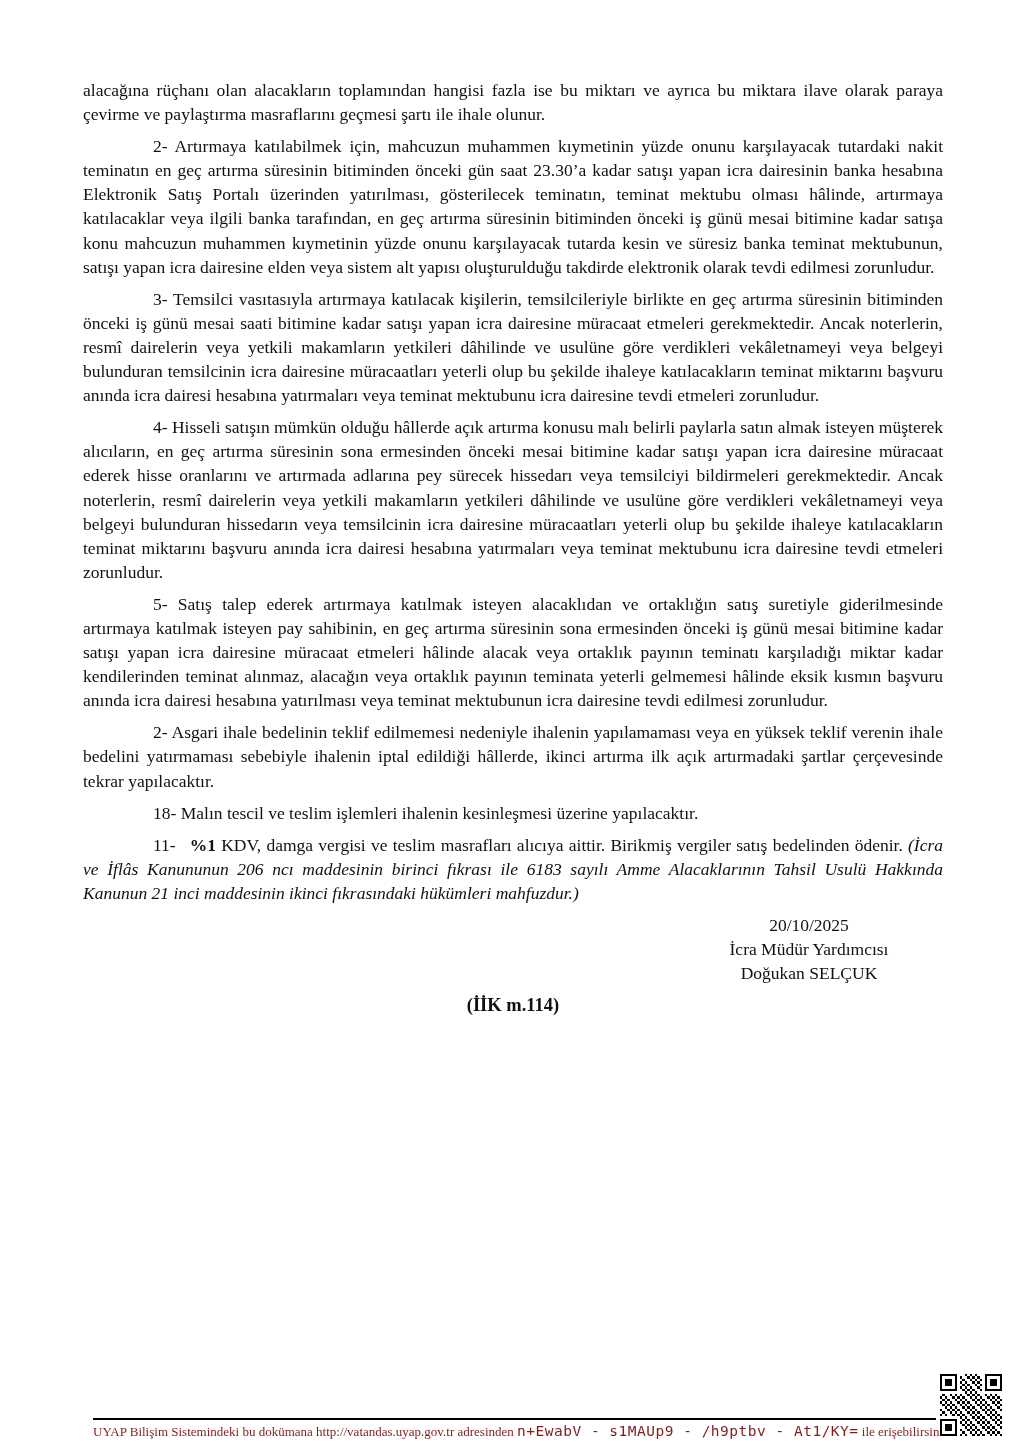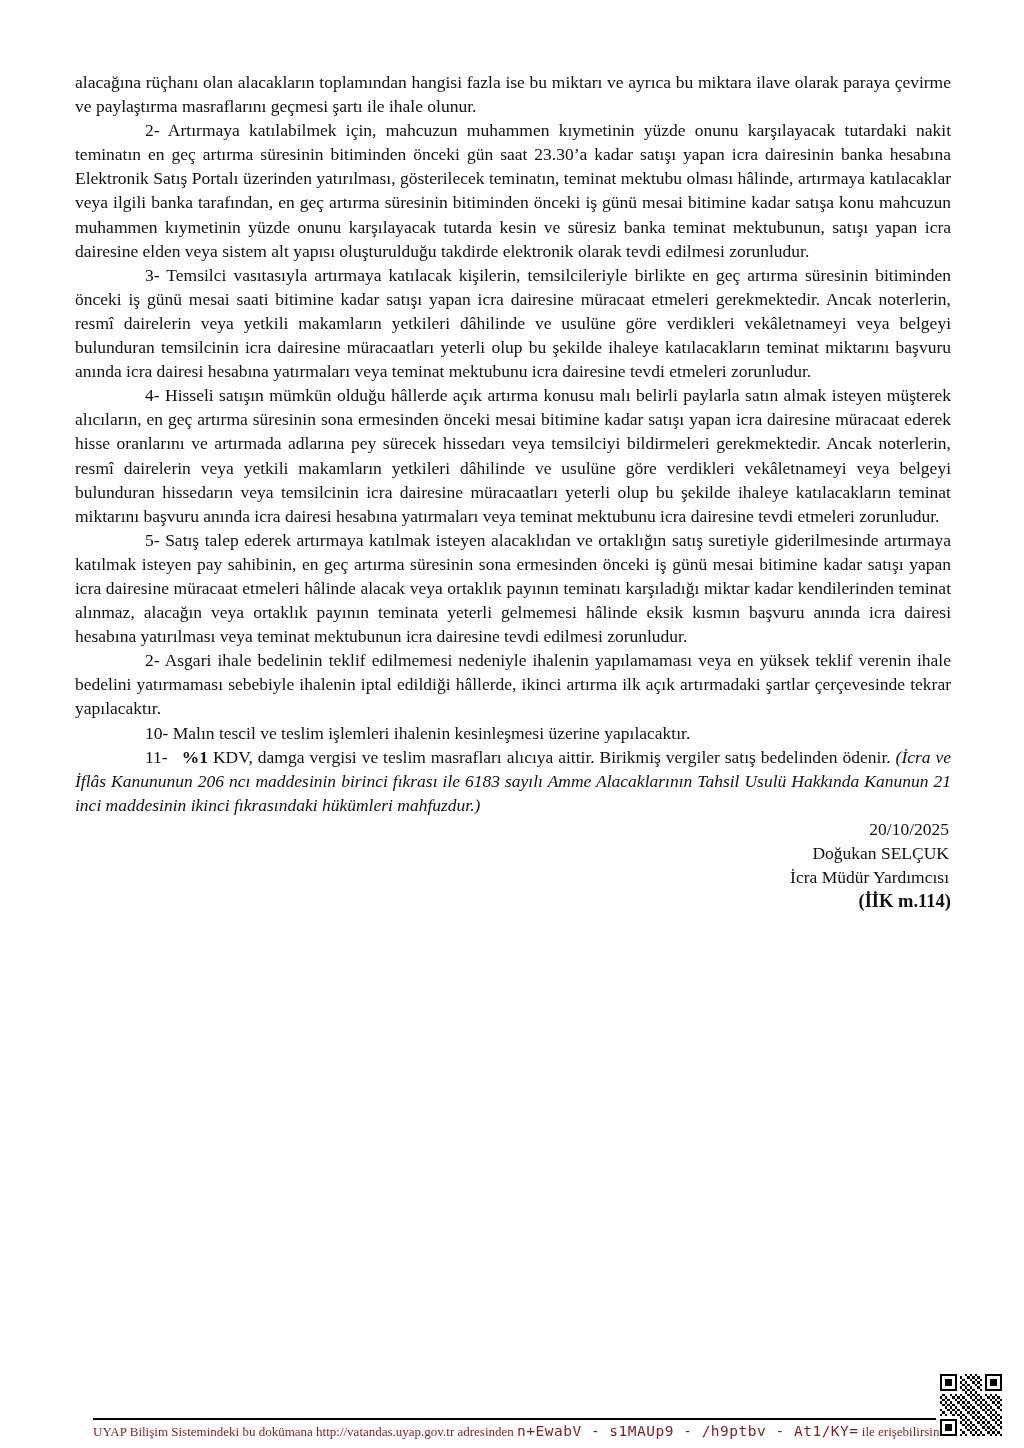--- a/index.html
+++ b/index.html
@@ -12,35 +12,35 @@
     overflow:hidden;
   }
   .page-content{
     position:absolute;
     top:70px;left:75px;
     width:876px;
     font-size:17.5px;
     line-height:24.1px;
     text-align:justify;
   }
-  p.para{margin:0;padding:0;}
+  p.para{margin:8px;padding:0;}
   p.indent{text-indent:70px;}
   .kdv-bold{font-weight:bold;margin-left:14px;}
   .italic-note{font-style:italic;}
   .signature-block{
     margin-left:594px;
     width:280px;
-    text-align:right;
+    text-align:center;
   }
   .signature-block div{line-height:24.1px;}
   .law-reference{
     margin-top:78px;
     font-weight:bold;
     font-size:18.5px;
-    text-align:right;
+    text-align:center;
     text-indent:0;
   }
   .doc-footer{
     position:absolute;
     left:0;top:1418px;
     width:1024px;
   }
   .footer-rule{
     position:absolute;
     left:93px;top:0;
@@ -70,32 +70,32 @@
 </head>
 <body>
 
 <div class="page-content">
   <p class="para">alacağına rüçhanı olan alacakların toplamından hangisi fazla ise bu miktarı ve ayrıca bu miktara ilave olarak paraya çevirme ve paylaştırma masraflarını geçmesi şartı ile ihale olunur.</p>
   <p class="para indent">2- Artırmaya katılabilmek için, mahcuzun muhammen kıymetinin yüzde onunu karşılayacak tutardaki nakit teminatın en geç artırma süresinin bitiminden önceki gün saat 23.30’a kadar satışı yapan icra dairesinin banka hesabına Elektronik Satış Portalı üzerinden yatırılması, gösterilecek teminatın, teminat mektubu olması hâlinde, artırmaya katılacaklar veya ilgili banka tarafından, en geç artırma süresinin bitiminden önceki iş günü mesai bitimine kadar satışa konu mahcuzun muhammen kıymetinin yüzde onunu karşılayacak tutarda kesin ve süresiz banka teminat mektubunun, satışı yapan icra dairesine elden veya sistem alt yapısı oluşturulduğu takdirde elektronik olarak tevdi edilmesi zorunludur.</p>
   <p class="para indent">3- Temsilci vasıtasıyla artırmaya katılacak kişilerin, temsilcileriyle birlikte en geç artırma süresinin bitiminden önceki iş günü mesai saati bitimine kadar satışı yapan icra dairesine müracaat etmeleri gerekmektedir. Ancak noterlerin, resmî dairelerin veya yetkili makamların yetkileri dâhilinde ve usulüne göre verdikleri vekâletnameyi veya belgeyi bulunduran temsilcinin icra dairesine müracaatları yeterli olup bu şekilde ihaleye katılacakların teminat miktarını başvuru anında icra dairesi hesabına yatırmaları veya teminat mektubunu icra dairesine tevdi etmeleri zorunludur.</p>
   <p class="para indent">4- Hisseli satışın mümkün olduğu hâllerde açık artırma konusu malı belirli paylarla satın almak isteyen müşterek alıcıların, en geç artırma süresinin sona ermesinden önceki mesai bitimine kadar satışı yapan icra dairesine müracaat ederek hisse oranlarını ve artırmada adlarına pey sürecek hissedarı veya temsilciyi bildirmeleri gerekmektedir. Ancak noterlerin, resmî dairelerin veya yetkili makamların yetkileri dâhilinde ve usulüne göre verdikleri vekâletnameyi veya belgeyi bulunduran hissedarın veya temsilcinin icra dairesine müracaatları yeterli olup bu şekilde ihaleye katılacakların teminat miktarını başvuru anında icra dairesi hesabına yatırmaları veya teminat mektubunu icra dairesine tevdi etmeleri zorunludur.</p>
   <p class="para indent">5- Satış talep ederek artırmaya katılmak isteyen alacaklıdan ve ortaklığın satış suretiyle giderilmesinde artırmaya katılmak isteyen pay sahibinin, en geç artırma süresinin sona ermesinden önceki iş günü mesai bitimine kadar satışı yapan icra dairesine müracaat etmeleri hâlinde alacak veya ortaklık payının teminatı karşıladığı miktar kadar kendilerinden teminat alınmaz, alacağın veya ortaklık payının teminata yeterli gelmemesi hâlinde eksik kısmın başvuru anında icra dairesi hesabına yatırılması veya teminat mektubunun icra dairesine tevdi edilmesi zorunludur.</p>
   <p class="para indent">2- Asgari ihale bedelinin teklif edilmemesi nedeniyle ihalenin yapılamaması veya en yüksek teklif verenin ihale bedelini yatırmaması sebebiyle ihalenin iptal edildiği hâllerde, ikinci artırma ilk açık artırmadaki şartlar çerçevesinde tekrar yapılacaktır.</p>
-  <p class="para indent">10- Malın tescil ve teslim işlemleri ihalenin kesinleşmesi üzerine yapılacaktır.</p>
+  <p class="para indent">18- Malın tescil ve teslim işlemleri ihalenin kesinleşmesi üzerine yapılacaktır.</p>
 
   <p class="para indent">
     <span>11-</span><span class="kdv-bold">%1</span>
     <span>KDV, damga vergisi ve teslim masrafları alıcıya aittir. Birikmiş vergiler satış bedelinden ödenir.</span>
     <span class="italic-note">(İcra ve İflâs Kanununun 206 ncı maddesinin birinci fıkrası ile 6183 sayılı Amme Alacaklarının Tahsil Usulü Hakkında Kanunun 21 inci maddesinin ikinci fıkrasındaki hükümleri mahfuzdur.)</span>
   </p>
 
   <div class="signature-block">
     <div>20/10/2025</div>
+    <div>İcra Müdür Yardımcısı</div>
     <div>Doğukan SELÇUK</div>
-    <div>İcra Müdür Yardımcısı</div>
   </div>
 
   <p class="para law-reference">(İİK m.114)</p>
 </div>
 
 <div class="doc-footer">
   <div class="footer-rule"></div>
   <div class="footer-text">
     <span>UYAP Bilişim Sistemindeki bu dokümana</span>
     <span>http://vatandas.uyap.gov.tr</span>

